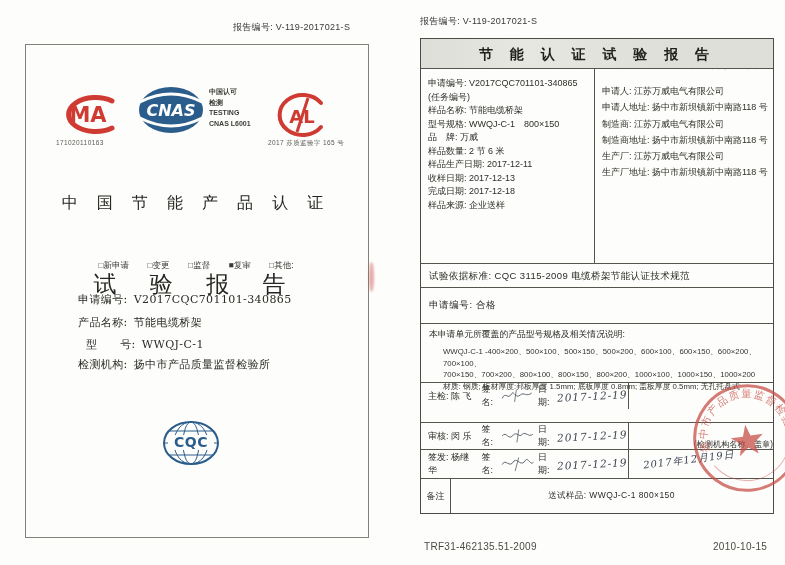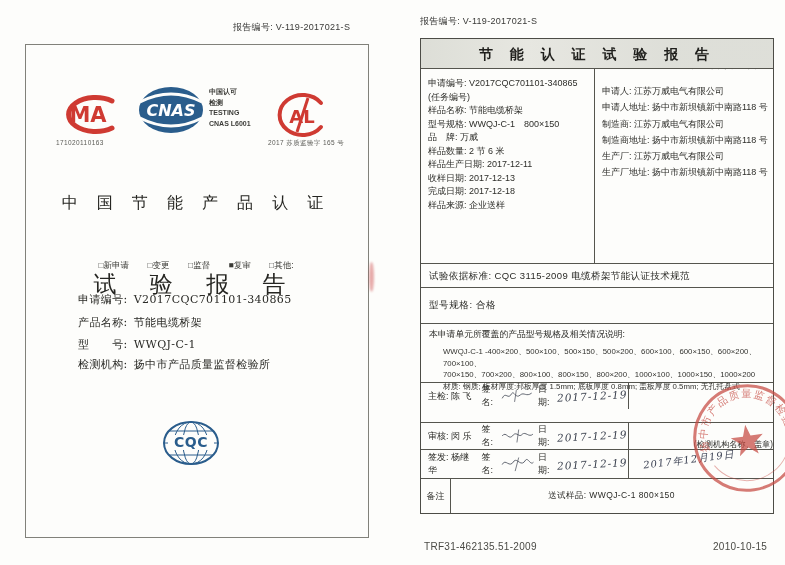--- a/index.html
+++ b/index.html
@@ -125,21 +125,21 @@
       <span>■复审</span>
       <span>□其他:</span>
     </div>
 
     <div class="abs cover-field" style="left:78px;top:292px;">
       <span class="lab">申请编号:</span><span>V2017CQC701101-340865</span>
     </div>
     <div class="abs cover-field" style="left:78px;top:315px;">
       <span class="lab">产品名称:</span><span>节能电缆桥架</span>
     </div>
-    <div class="abs cover-field" style="left:78px;top:337px;">
+    <div class="abs cover-field" style="left:86px;top:337px;">
       <span class="lab">型　　号:</span><span>WWQJ-C-1</span>
     </div>
     <div class="abs cover-field" style="left:78px;top:357px;">
       <span class="lab">检测机构:</span><span>扬中市产品质量监督检验所</span>
     </div>
 
     <svg class="abs" style="left:162px;top:420px;" width="58" height="46" viewBox="0 0 58 46">
       <ellipse cx="29" cy="23" rx="27" ry="21" fill="none" stroke="#2a5d8c" stroke-width="2"></ellipse>
       <ellipse cx="29" cy="23" rx="17" ry="21" fill="none" stroke="#2a5d8c" stroke-width="1"></ellipse>
       <ellipse cx="29" cy="23" rx="8" ry="21" fill="none" stroke="#2a5d8c" stroke-width="1"></ellipse>
@@ -182,21 +182,21 @@
           <div>生产厂: 江苏万威电气有限公司</div>
           <div>生产厂地址: 扬中市新坝镇新中南路118 号</div>
         </div>
       </div>
 
       <div class="row stdrow">
         <div>试验依据标准: CQC 3115-2009 电缆桥架节能认证技术规范</div>
       </div>
 
       <div class="row concl">
-        <div>型号规格: 合格</div>
+        <div>申请编号: 合格</div>
       </div>
 
       <div class="row coverage">
         <div class="cov-title">本申请单元所覆盖的产品型号规格及相关情况说明:</div>
         <div class="cov-lines">
           <div>WWQJ-C-1 -400×200、500×100、500×150、500×200、600×100、600×150、600×200、700×100、</div>
           <div>700×150、700×200、800×100、800×150、800×200、1000×100、1000×150、1000×200</div>
           <div>材质: 钢质; 板材厚度:邦板厚度 1.5mm; 底板厚度 0.8mm; 盖板厚度 0.5mm; 无孔托盘式</div>
         </div>
       </div>

